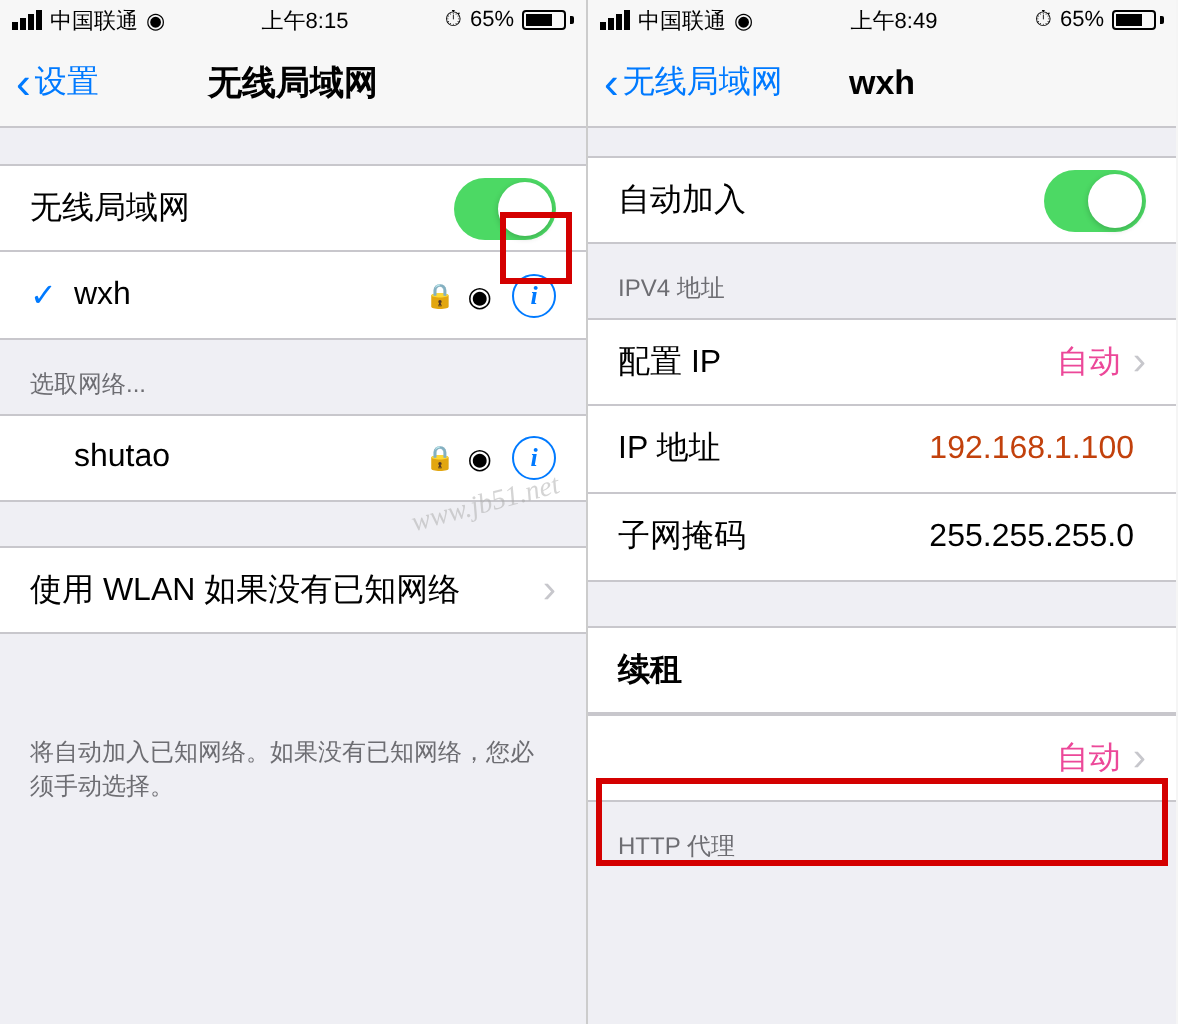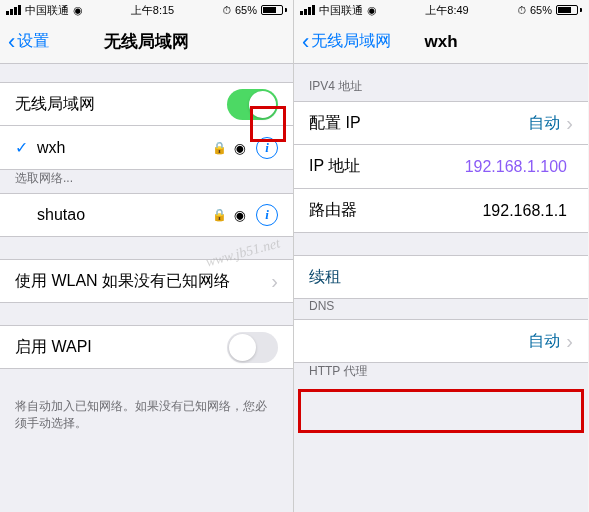--- a/index.html
+++ b/index.html
@@ -6,40 +6,40 @@
 body { background: #f5f5f5; font-family: -apple-system, "PingFang SC", "Helvetica Neue", sans-serif; width: 589px; height: 512px; overflow: hidden; display: flex; }
 .phone { width: 294px; height: 512px; background: #efeff4; position: relative; overflow: hidden; }
 .phone.left { border-right: 1px solid #ccc; }
 .statusbar { height: 20px; background: #f7f7f7; display: flex; align-items: center; justify-content: space-between; padding: 0 6px; font-size: 11px; }
 .statusbar .sb-left, .statusbar .sb-right { display: flex; align-items: center; gap: 4px; }
 .sb-carrier { font-size: 11px; }
 .navbar { height: 44px; background: #f7f7f7; border-bottom: 1px solid #c8c7cc; display: flex; align-items: center; position: relative; padding: 0 8px; }
 .nav-back { display: flex; align-items: center; color: #007aff; font-size: 16px; }
 .nav-back .chev { font-size: 22px; line-height: 1; margin-right: 2px; }
 .nav-title { position: absolute; left: 0; right: 0; text-align: center; font-size: 17px; font-weight: 600; pointer-events: none; }
-.group-header { font-size: 12px; color: #6d6d72; padding: 0 15px 6px; text-transform: none; }
+.group-header { font-size: 12px; color: #6d6d72; padding: 14px 15px 6px; text-transform: none; }
 .group-footer { font-size: 12px; color: #6d6d72; padding: 7px 15px 14px; line-height: 1.4; }
 .cell { background: #fff; min-height: 44px; display: flex; align-items: center; padding: 0 15px; font-size: 16px; border-bottom: 0.5px solid #c8c7cc; position: relative; }
 .cell.first { border-top: 0.5px solid #c8c7cc; }
 .cell .label { flex: 0 0 auto; }
 .cell .spacer { flex: 1; }
-.cell .value { color: #0369a1; font-size: 16px; margin-right: 6px; }
+.cell .value { color: #ec4899; font-size: 16px; margin-right: 6px; }
 .cell .detail { color: #c7c7cc; font-size: 20px; line-height: 1; }
 .cell .check { color: #007aff; font-size: 16px; margin-right: 8px; min-width: 14px; }
 .cell .indent { width: 22px; }
 .switch { width: 51px; height: 31px; border-radius: 16px; position: relative; }
 .switch.on { background: #4cd964; }
 .switch.off { background: #e5e5ea; }
 .switch .knob { width: 27px; height: 27px; background: #fff; border-radius: 50%; position: absolute; top: 2px; box-shadow: 0 1px 3px rgba(0,0,0,0.2); }
 .switch.on .knob { right: 2px; }
 .switch.off .knob { left: 2px; }
 .icon-info { width: 22px; height: 22px; border: 1.5px solid #007aff; border-radius: 50%; display: inline-flex; align-items: center; justify-content: center; color: #007aff; font-size: 13px; font-style: italic; font-family: Georgia, serif; font-weight: bold; margin-left: 8px; }
 .lock-icon { font-size: 12px; color: #000; margin-right: 6px; }
 .wifi-icon { font-size: 14px; color: #000; margin-right: 2px; }
-.link-row .label { color: #0c4a6e; }
+.link-row .label { color: #000000; font-weight: bold; }
 .red-box { position: absolute; border: 3px solid #d40000; pointer-events: none; }
 .watermark { position: absolute; color: #aaa; opacity: 0.5; font-size: 14px; font-style: italic; transform: rotate(-15deg); pointer-events: none; font-family: Georgia, serif; }
 .signal-bars { display: inline-flex; align-items: flex-end; gap: 1px; }
 .signal-bars span { width: 3px; background: #000; display: inline-block; }
 .signal-bars span:nth-child(1){height:4px}.signal-bars span:nth-child(2){height:6px}.signal-bars span:nth-child(3){height:8px}.signal-bars span:nth-child(4){height:10px}
 .sb-wifi { font-size: 11px; }
 .battery { display: inline-flex; align-items: center; gap: 2px; }
 .batt-body { width: 22px; height: 10px; border: 1px solid #000; border-radius: 2px; position: relative; }
 .batt-fill { position: absolute; left: 1px; top: 1px; bottom: 1px; width: 65%; background: #000; }
 .batt-cap { width: 2px; height: 4px; background: #000; border-radius: 0 1px 1px 0; }
@@ -107,27 +107,20 @@
   </div>
 
   <div style="height:22px"></div>
   <div class="cell first">
     <span class="label">使用 WLAN 如果没有已知网络</span>
     <span class="spacer"></span>
     <span class="detail">›</span>
   </div>
 
   <div style="height:22px"></div>
-  <div class="cell first">
-    <span class="label">启用 WAPI</span>
-    <span class="spacer"></span>
-    <span class="switch off">
-        <span class="knob"></span>
-      </span>
-  </div>
 
   <div style="height:22px"></div>
   <div class="group-footer">将自动加入已知网络。如果没有已知网络，您必须手动选择。</div>
 
   <div class="red-box" style="left:250px; top:106px; width:36px; height:36px;"></div>
   <div class="watermark" style="left:205px; top:245px;">www.jb51.net</div>
 </div>
 
 <div class="phone right">
   <div class="statusbar">
@@ -155,45 +148,51 @@
   </div>
   <div class="navbar">
     <div class="nav-back">
         <span class="chev">‹</span>
         <span>无线局域网</span>
       </div>
     <div class="nav-title">wxh</div>
   </div>
 
   <div style="height:14px"></div>
+  <div class="cell first">
+    <span class="label">自动加入</span>
+    <span class="spacer"></span>
+    <span class="switch on">
+        <span class="knob"></span>
+      </span>
+  </div>
 
   <div class="group-header">IPV4 地址</div>
   <div class="cell first">
     <span class="label">配置 IP</span>
     <span class="spacer"></span>
     <span class="value">自动</span>
     <span class="detail">›</span>
   </div>
   <div class="cell">
     <span class="label">IP 地址</span>
     <span class="spacer"></span>
-    <span class="value" style="color:#8b5cf6">192.168.1.100</span>
+    <span class="value" style="color:#c2410c">192.168.1.100</span>
   </div>
   <div class="cell">
-    <span class="label">路由器</span>
-    <span class="spacer"></span>
-    <span class="value" style="color:#000">192.168.1.1</span>
+    <span class="label">子网掩码</span>
+    <span class="spacer"></span>
+    <span class="value" style="color:#000">255.255.255.0</span>
   </div>
 
   <div style="height:22px"></div>
   <div class="cell first link-row">
     <span class="label">续租</span>
   </div>
 
-  <div class="group-header">DNS</div>
   <div class="cell first">
     <span class="spacer"></span>
     <span class="value">自动</span>
     <span class="detail">›</span>
   </div>
 
   <div class="group-header">HTTP 代理</div>
 
   <div class="red-box" style="left:4px; top:389px; width:286px; height:44px;"></div>
 </div>

